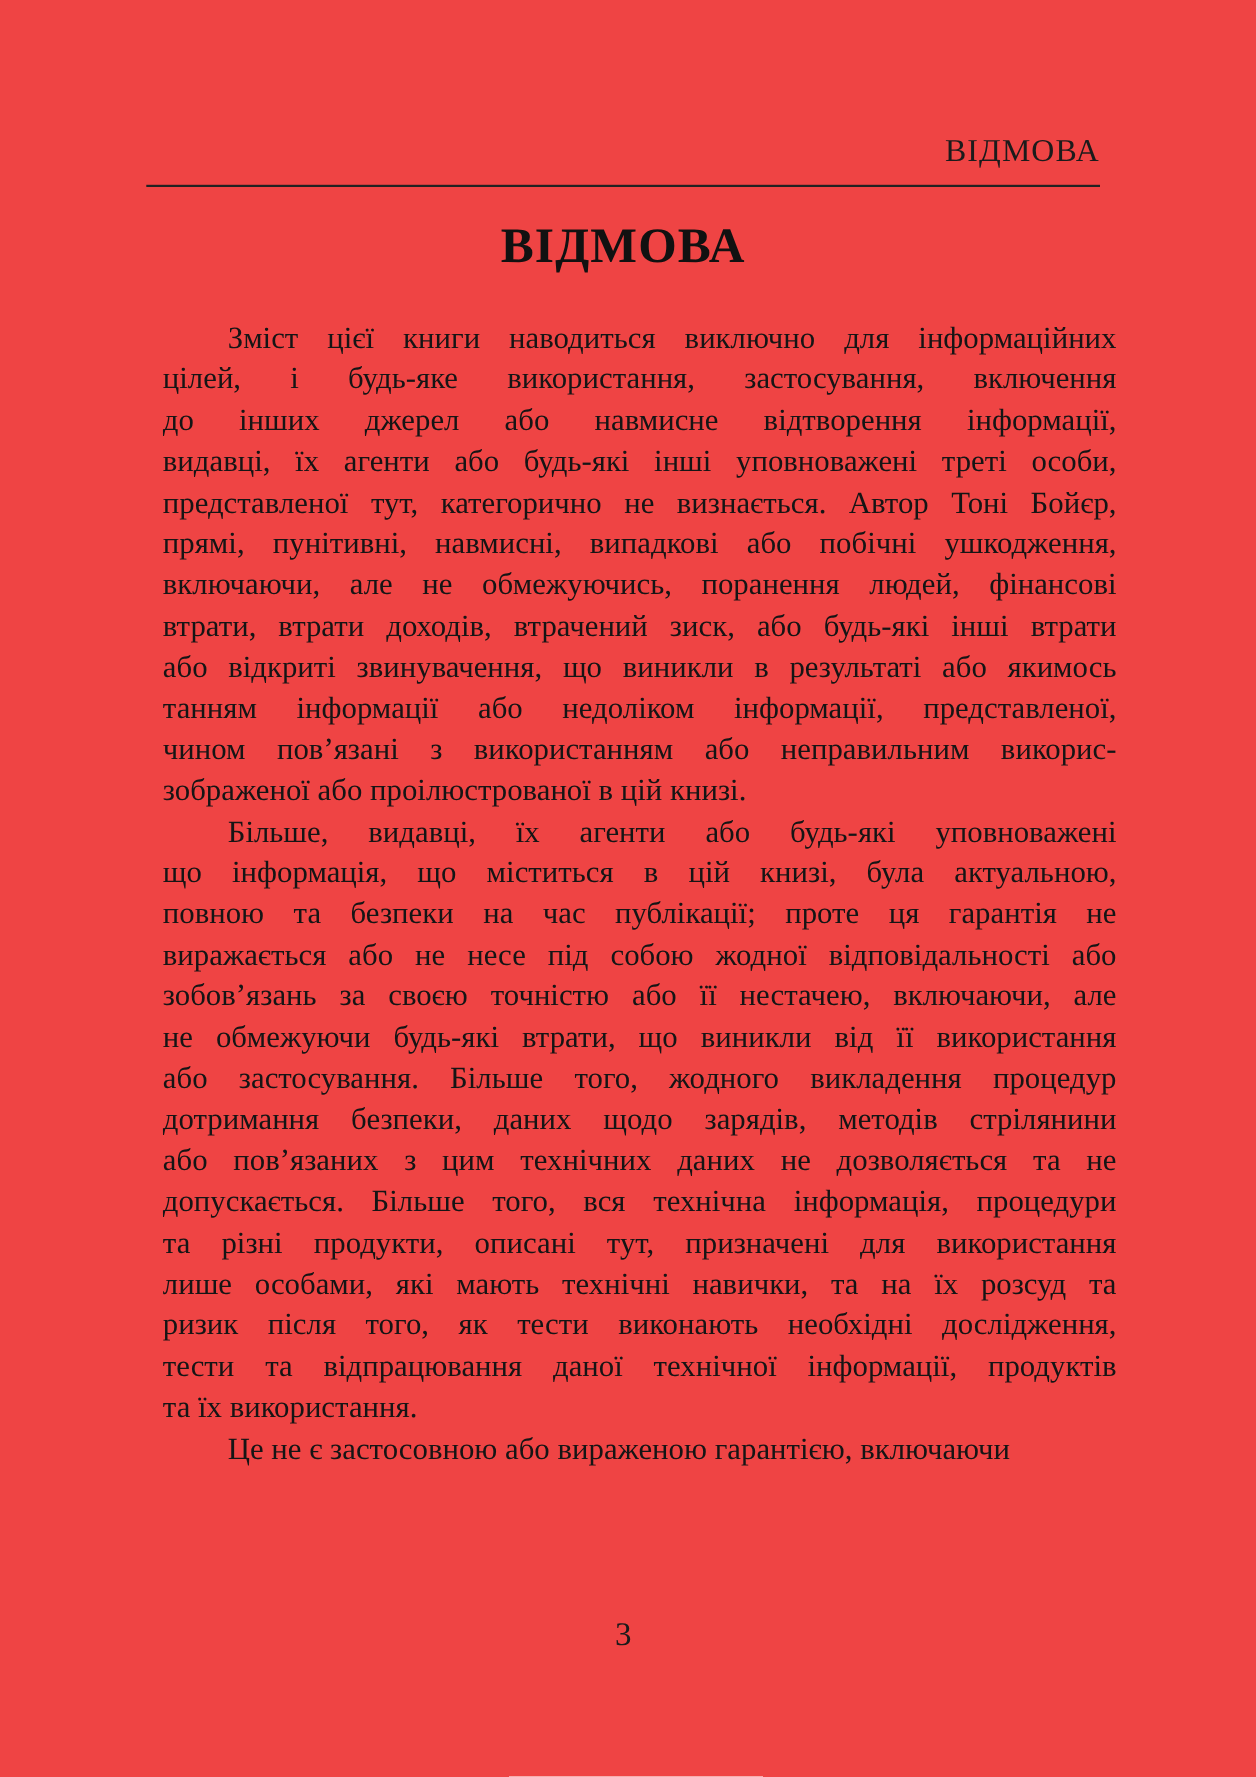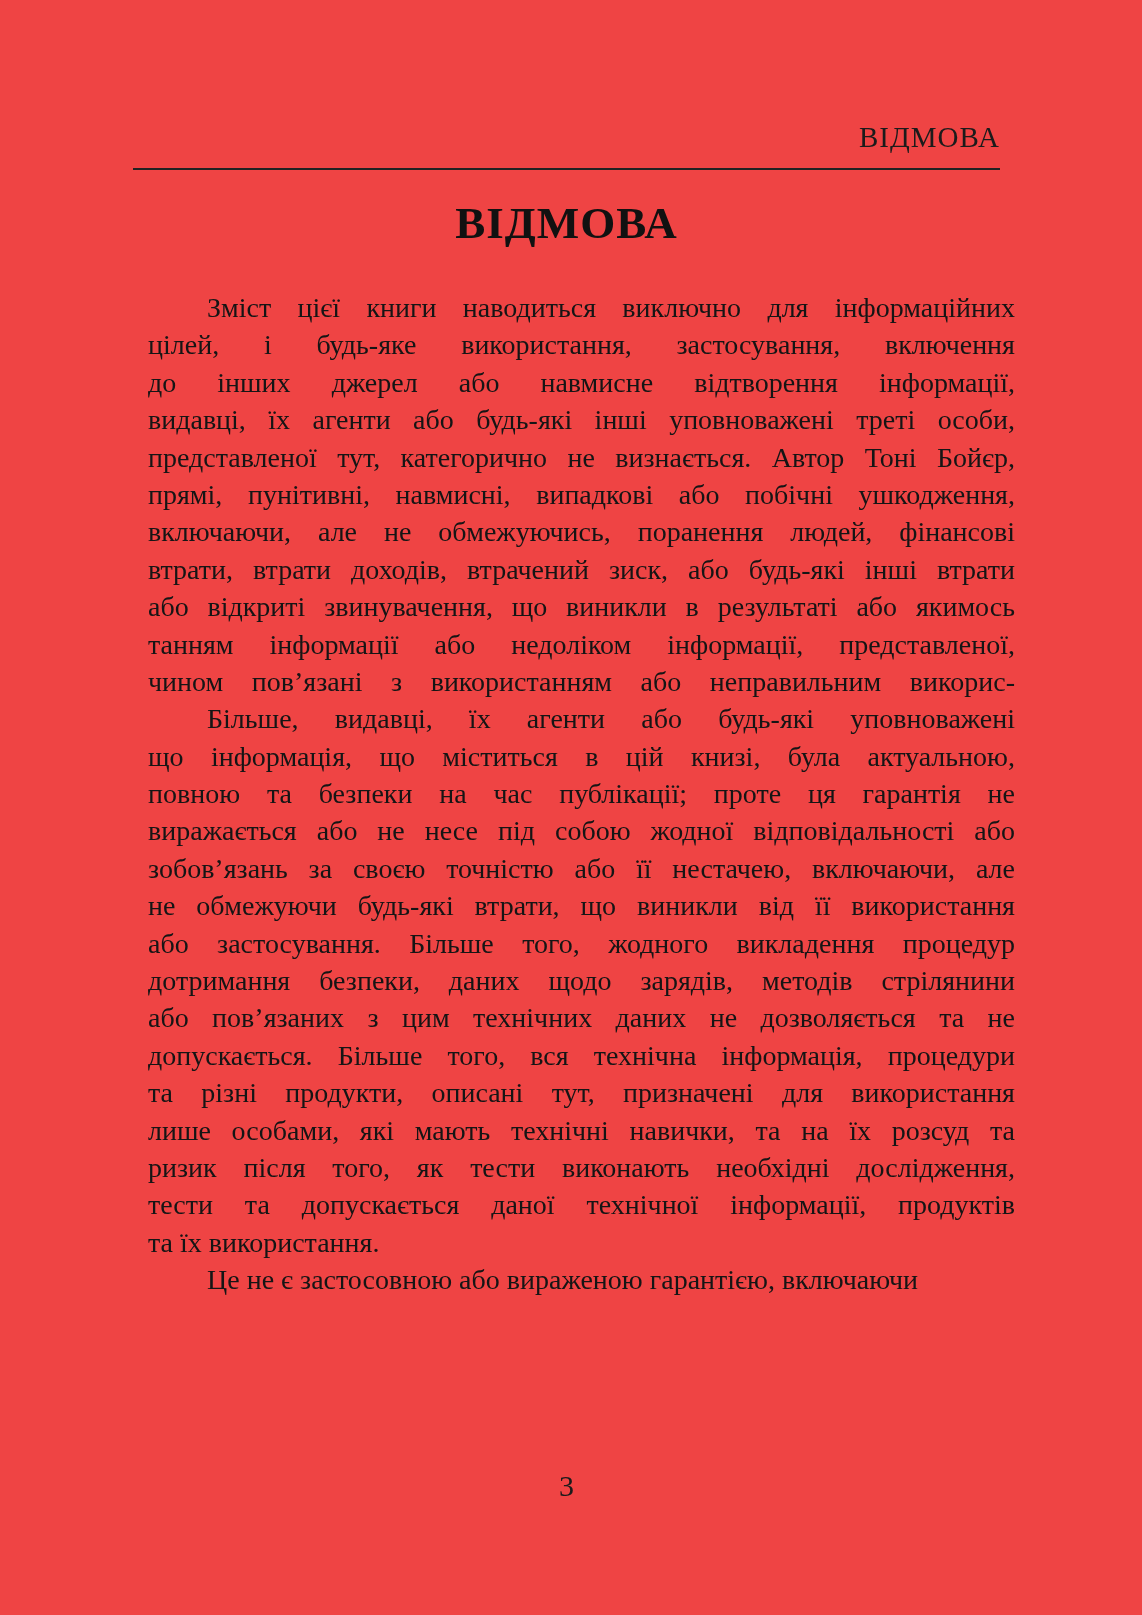--- a/index.html
+++ b/index.html
@@ -101,36 +101,37 @@
         <div class="line">цілей, і будь-яке використання, застосування, включення</div>
         <div class="line">до інших джерел або навмисне відтворення інформації,</div>
         <div class="line">видавці, їх агенти або будь-які інші уповноважені треті особи,</div>
         <div class="line">представленої тут, категорично не визнається. Автор Тоні Бойєр,</div>
         <div class="line">прямі, пунітивні, навмисні, випадкові або побічні ушкодження,</div>
         <div class="line">включаючи, але не обмежуючись, поранення людей, фінансові</div>
         <div class="line">втрати, втрати доходів, втрачений зиск, або будь-які інші втрати</div>
         <div class="line">або відкриті звинувачення, що виникли в результаті або якимось</div>
         <div class="line">танням інформації або недоліком інформації, представленої,</div>
         <div class="line">чином пов’язані з використанням або неправильним викорис-</div>
+        <div class="line last">зображеної або проілюстрованої в цій книзі.</div>
       </div>
       <div class="para">
         <div class="line first">Більше, видавці, їх агенти або будь-які уповноважені</div>
         <div class="line">що інформація, що міститься в цій книзі, була актуальною,</div>
         <div class="line">повною та безпеки на час публікації; проте ця гарантія не</div>
         <div class="line">виражається або не несе під собою жодної відповідальності або</div>
         <div class="line">зобов’язань за своєю точністю або її нестачею, включаючи, але</div>
         <div class="line">не обмежуючи будь-які втрати, що виникли від її використання</div>
         <div class="line">або застосування. Більше того, жодного викладення процедур</div>
         <div class="line">дотримання безпеки, даних щодо зарядів, методів стрілянини</div>
         <div class="line">або пов’язаних з цим технічних даних не дозволяється та не</div>
         <div class="line">допускається. Більше того, вся технічна інформація, процедури</div>
         <div class="line">та різні продукти, описані тут, призначені для використання</div>
         <div class="line">лише особами, які мають технічні навички, та на їх розсуд та</div>
         <div class="line">ризик після того, як тести виконають необхідні дослідження,</div>
-        <div class="line">тести та допускається даної технічної інформації, продуктів</div>
+        <div class="line">тести та відпрацювання даної технічної інформації, продуктів</div>
         <div class="line last">та їх використання.</div>
       </div>
       <div class="para">
         <div class="line first last">Це не є застосовною або вираженою гарантією, включаючи</div>
       </div>
     </div>
 
   <div class="page-number">3</div>
 
 </div>

